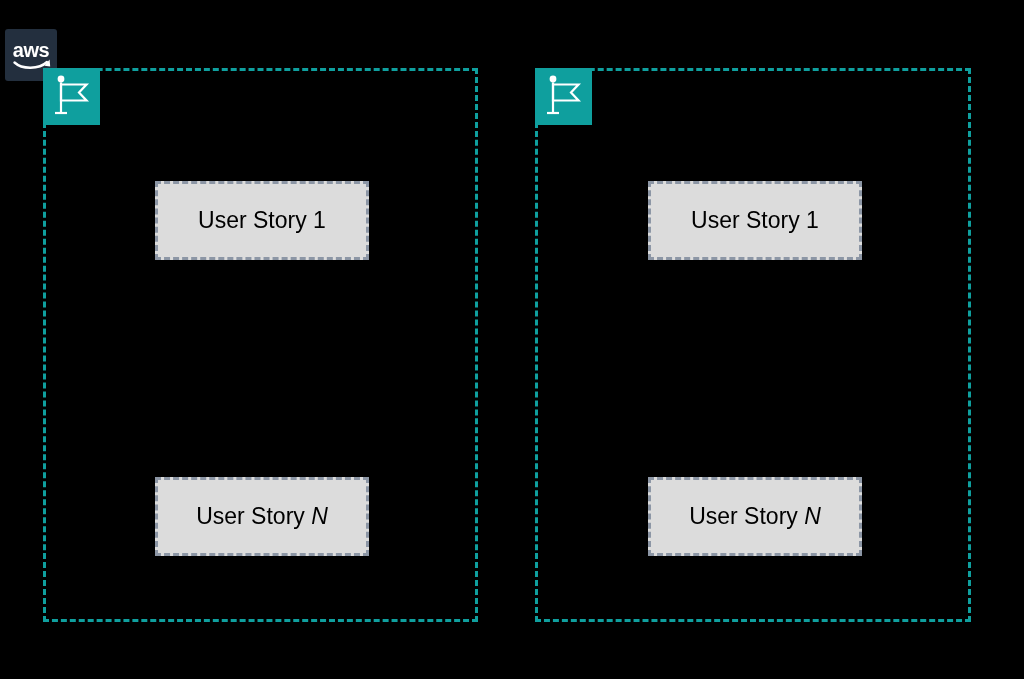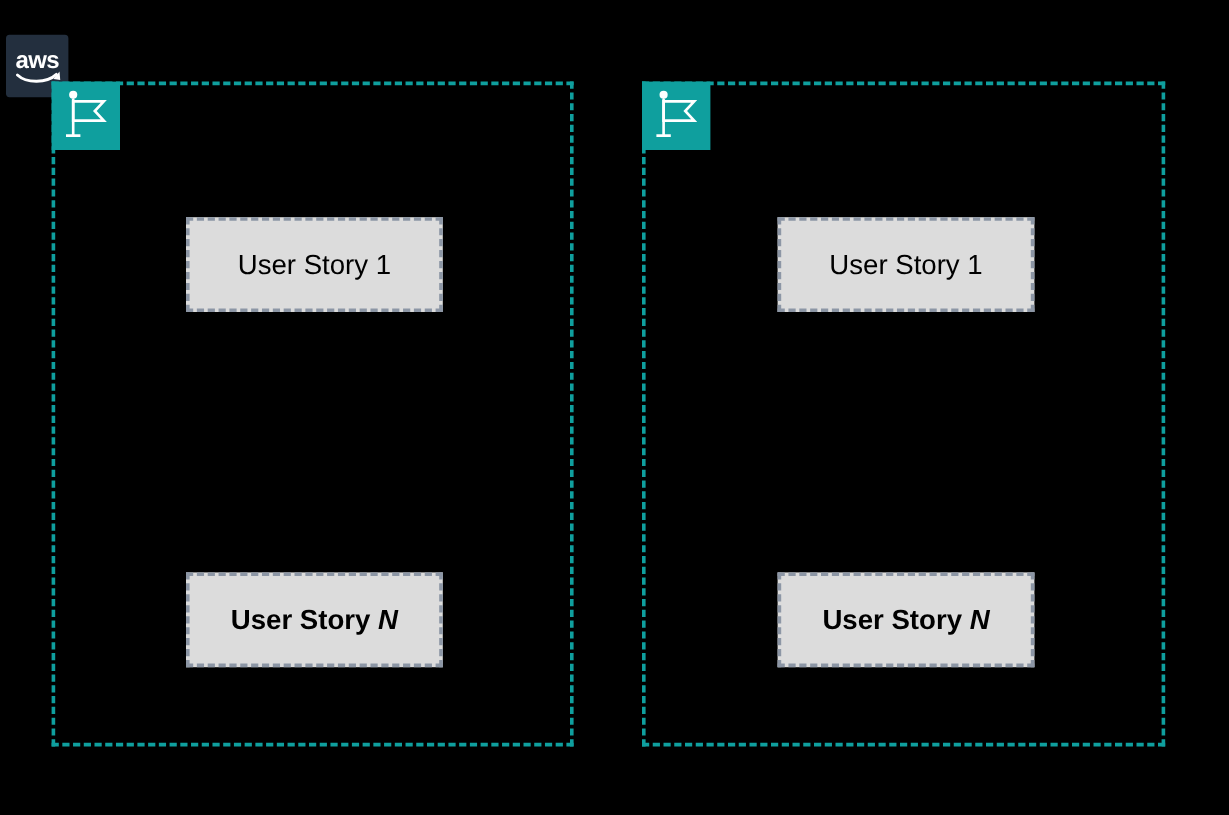--- a/index.html
+++ b/index.html
@@ -55,21 +55,21 @@
     align-items: center;
     justify-content: center;
     color: var(--cardText, #000);
     font-size: 23px;
     line-height: 1;
     white-space: pre;
   }
   .group.left  .story-card { left: 109px; }
   .group.right .story-card { left: 110px; }
   .story-card.first { top: 82px; margin-top: 28px; }
-  .story-card.last  { top: 406px; font-weight: bold; }
+  .story-card.last  { top: 406px; }
   .it { font-style: italic; }
 </style>
 </head>
 <body>
 
 <div id="canvas">
 
   <div class="aws-logo">
     <svg viewBox="0 0 52 52">
       <text x="26" y="28" text-anchor="middle" fill="#ffffff" font-family="Liberation Sans, sans-serif" font-size="20" font-weight="bold" letter-spacing="-0.5">aws</text>

